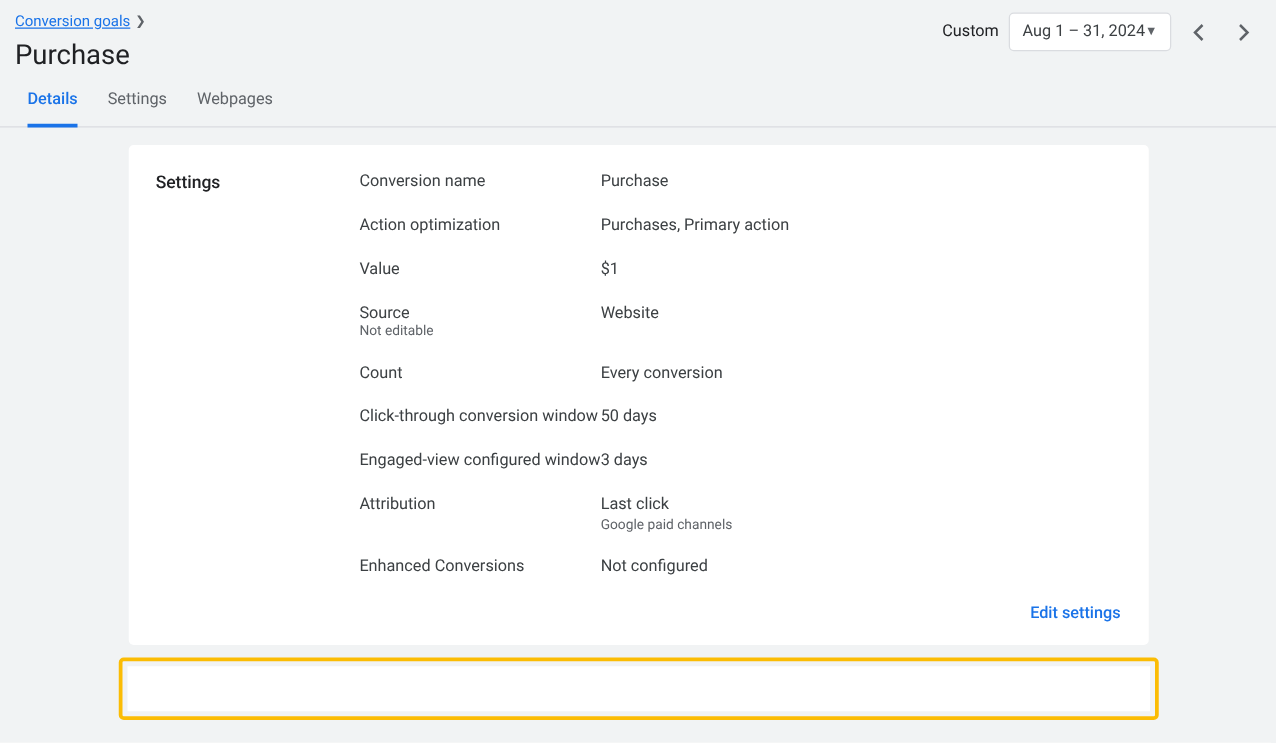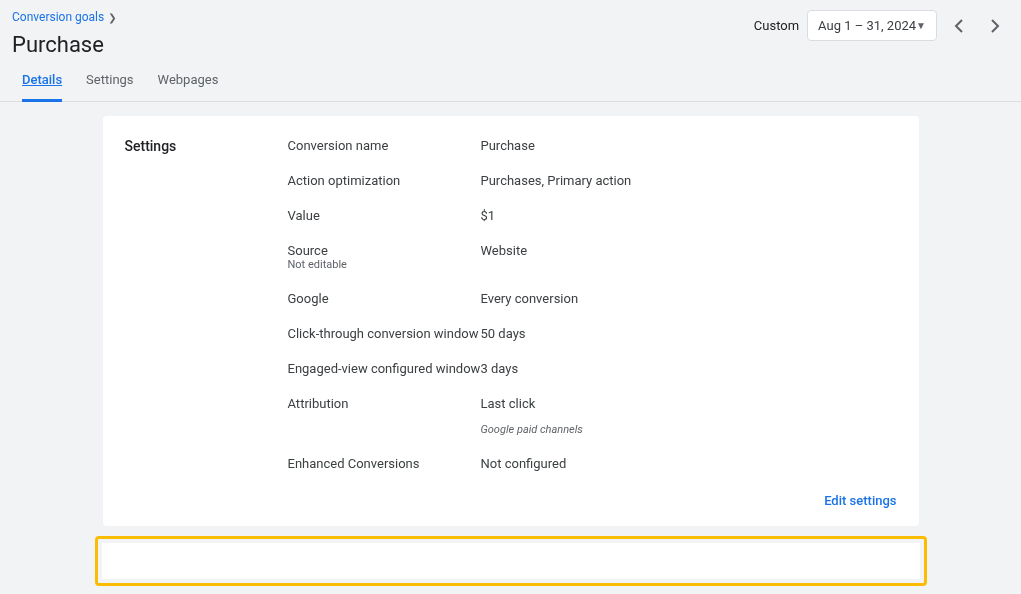--- a/index.html
+++ b/index.html
@@ -27,20 +27,21 @@
     }
     .breadcrumb {
       font-size: 12px;
       display: flex;
       align-items: center;
       gap: 4px;
       margin-bottom: 8px;
     }
     .breadcrumb a {
       color: #1a73e8;
+      text-decoration: underline;
       cursor: pointer;
     }
     .breadcrumb .chev {
       color: #5f6368;
       font-size: 10px;
     }
     .page-title {
       font-size: 22px;
       font-weight: 400;
       color: #202124;
@@ -95,21 +96,20 @@
       padding-bottom: 12px;
       cursor: pointer;
       border-bottom: 3px solid transparent;
       position: relative;
       top: 1px;
     }
     .tab.active {
       color: #1a73e8;
       font-weight: 500;
       border-bottom: 3px solid #1a73e8;
-      text-decoration: underline;
     }
     .content {
       padding: 14px 36px 10px 36px;
     }
     .card {
       background: #fff;
       border-radius: 4px;
       margin: 0 auto;
       max-width: 816px;
     }
@@ -147,22 +147,21 @@
       color: #5f6368;
       margin-top: 0;
     }
     .row-value {
       font-size: 13px;
       color: #3c4043;
     }
     .row-value .sub {
       font-size: 11px;
       color: #5f6368;
-      margin-top: 12px;
-      font-style: italic;
+      margin-top: 2px;
     }
     .card-footer {
       display: flex;
       justify-content: flex-end;
       padding-top: 22px;
     }
     .edit-link {
       color: #1a73e8;
       font-size: 13px;
       font-weight: 500;
@@ -238,21 +237,21 @@
             <div class="row-value">$1</div>
           </div>
           <div class="row">
             <div class="row-label">
               <div>Source</div>
               <div class="sub">Not editable</div>
             </div>
             <div class="row-value">Website</div>
           </div>
           <div class="row">
-            <div class="row-label">Google</div>
+            <div class="row-label">Count</div>
             <div class="row-value">Every conversion</div>
           </div>
           <div class="row">
             <div class="row-label">Click-through conversion window</div>
             <div class="row-value">50 days</div>
           </div>
           <div class="row">
             <div class="row-label">Engaged-view configured window</div>
             <div class="row-value">3 days</div>
           </div>

